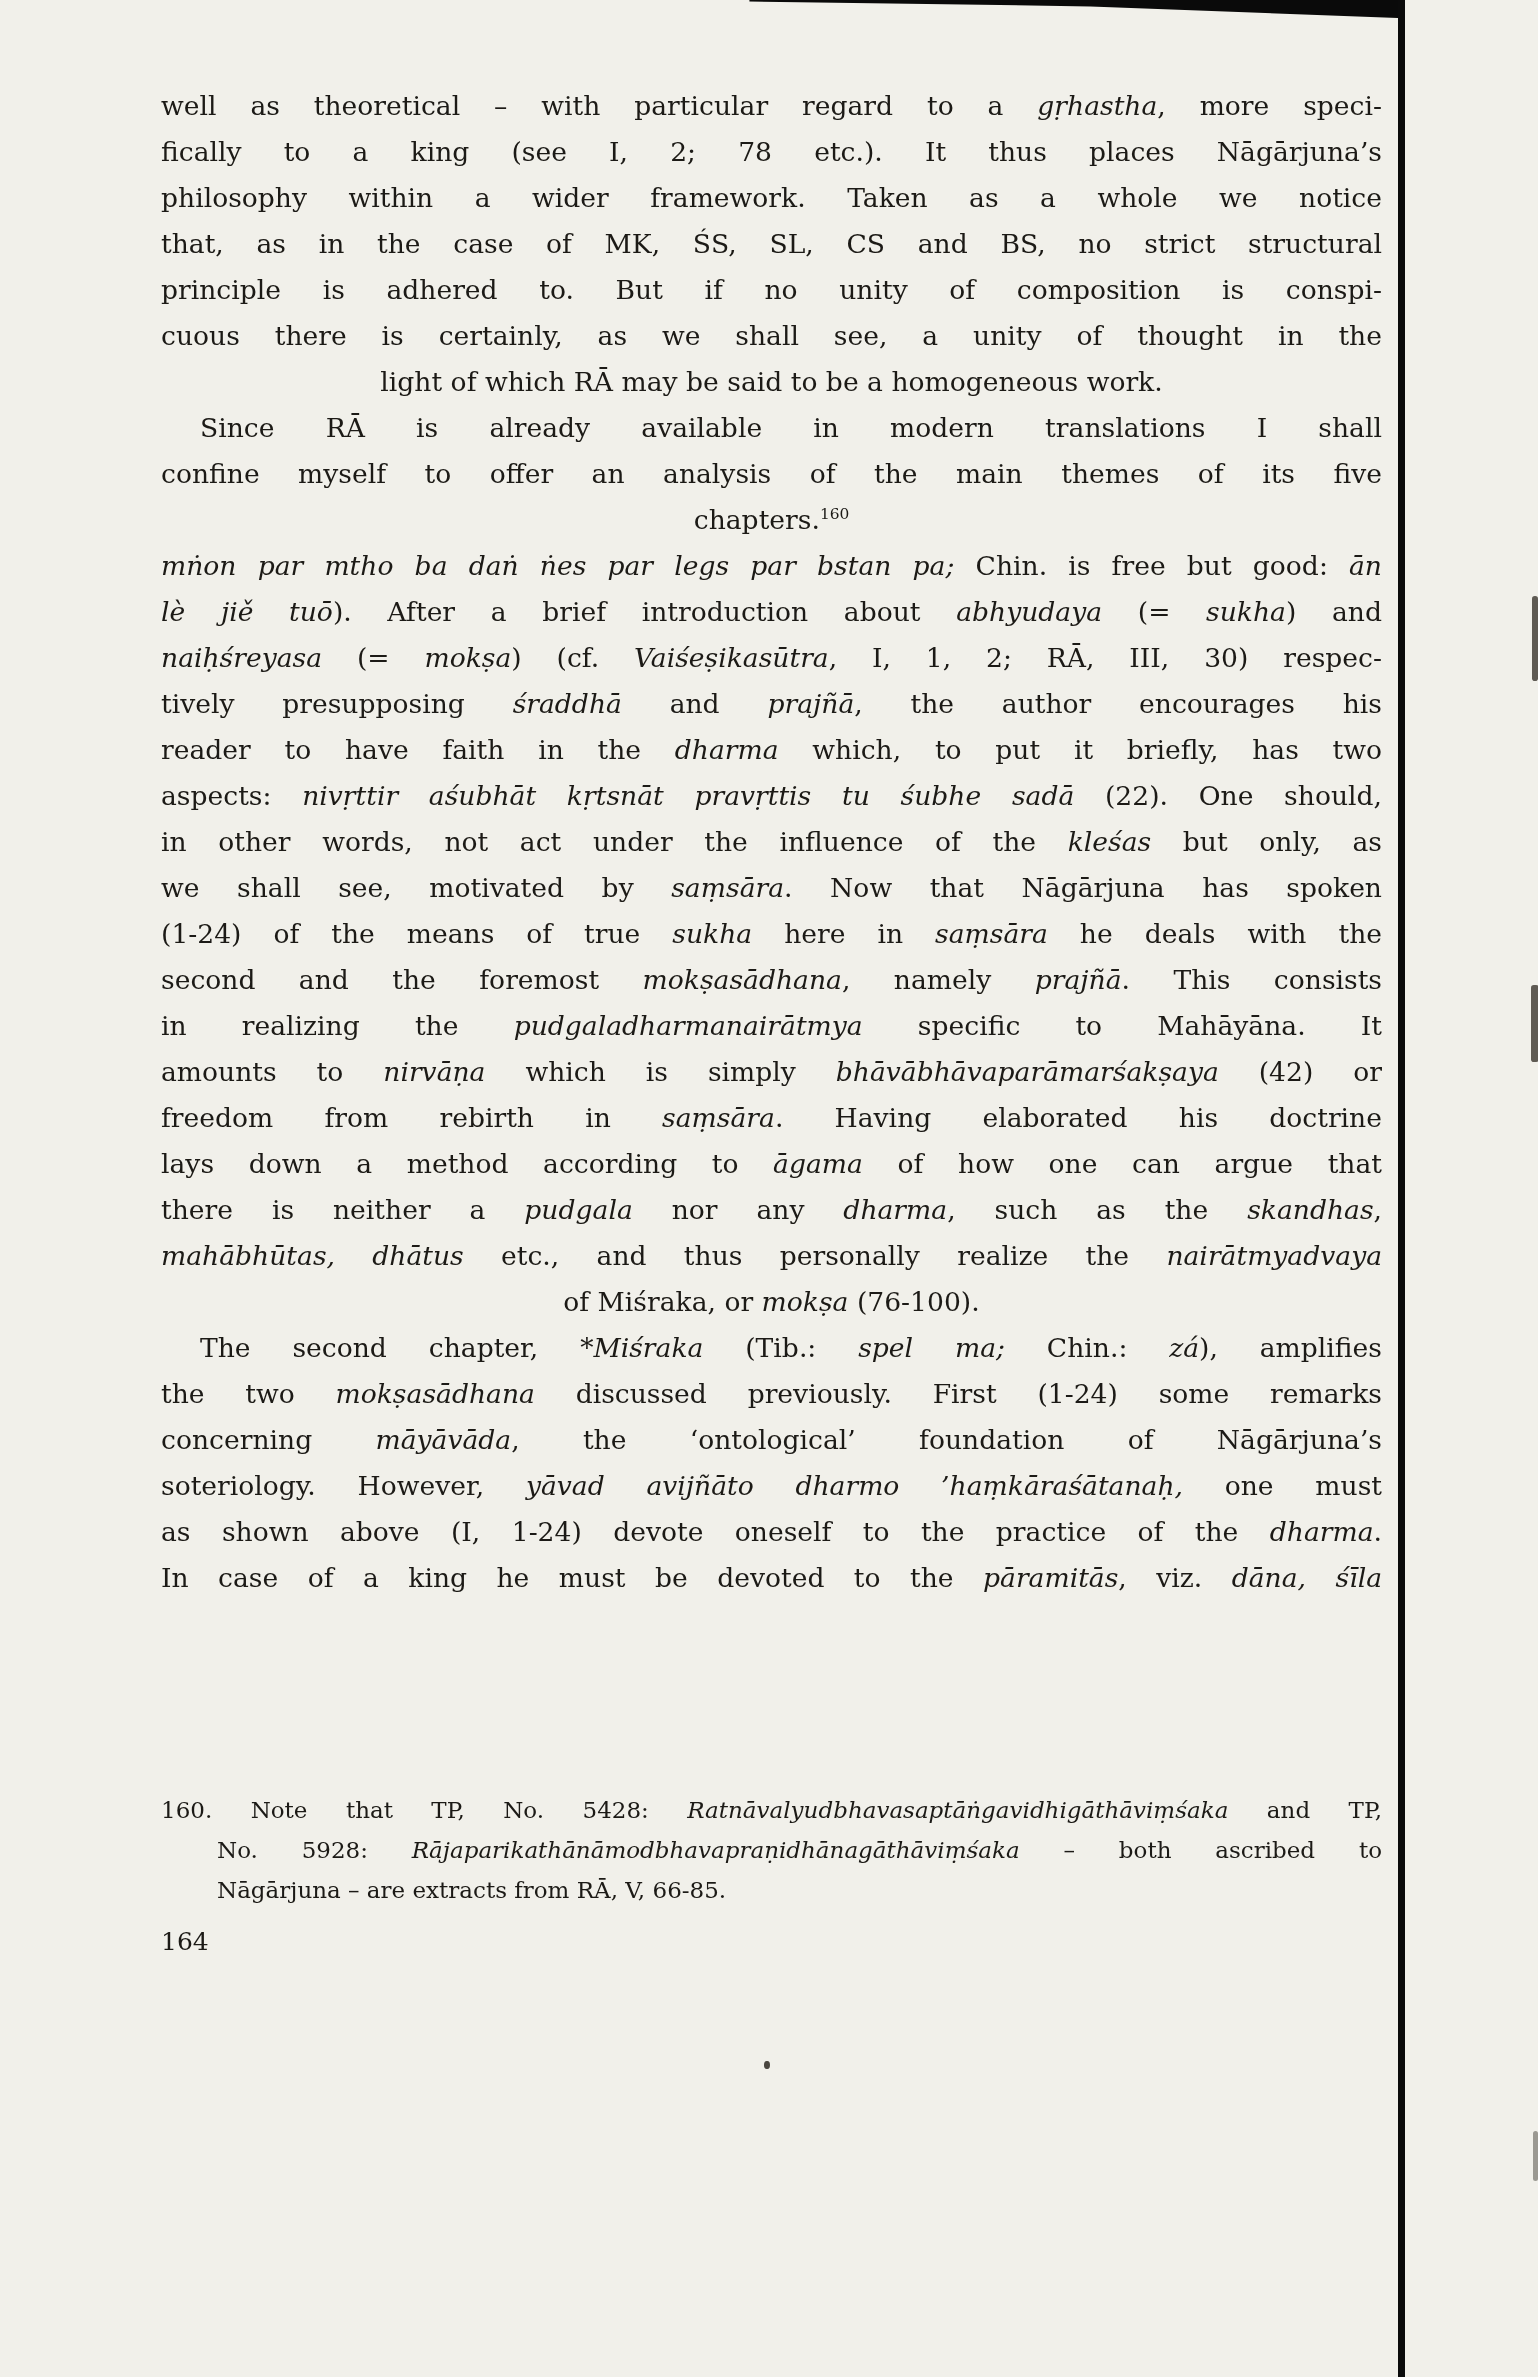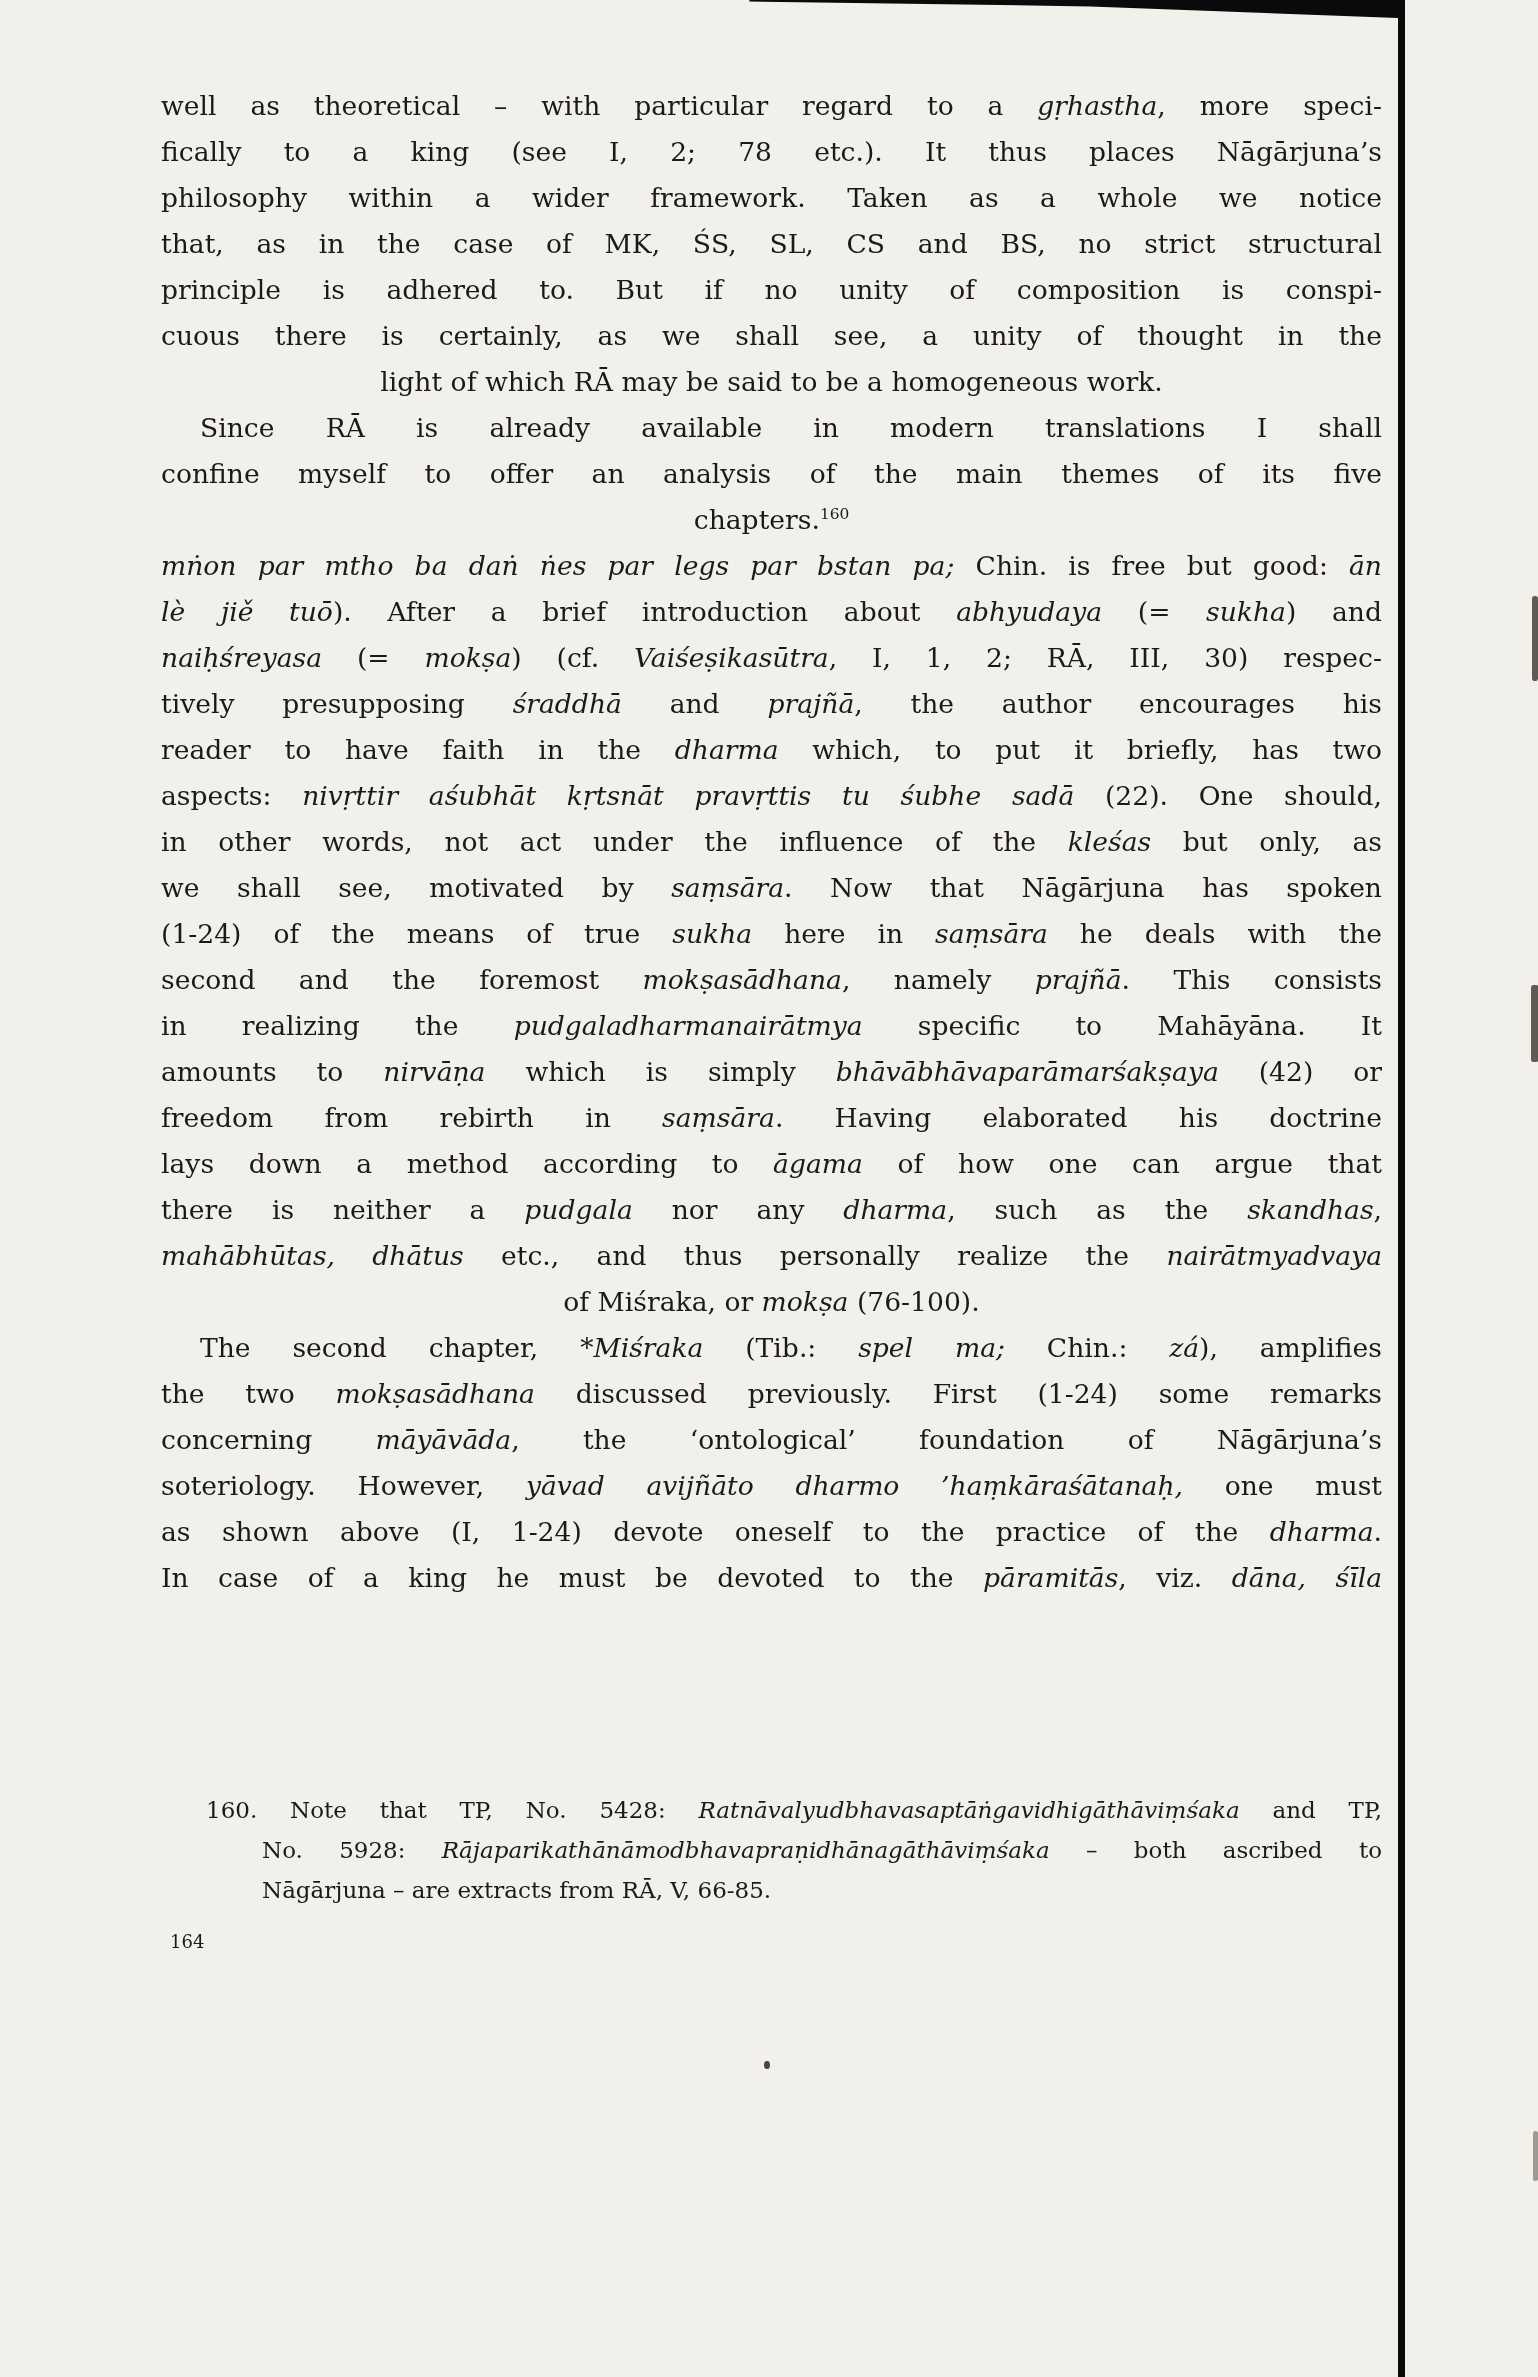--- a/index.html
+++ b/index.html
@@ -42,34 +42,33 @@
     left: 161px;
     top: 1790px;
     width: 1221px;
   }
   .fline {
     font-size: 23px;
     line-height: 40px;
     height: 40px;
     overflow: hidden;
     text-align: left;
-    margin-left: 45px;
   }
   .fline.just {
     text-align: justify;
     text-align-last: justify;
     text-justify: inter-word;
   }
   .fline.hang { padding-left: 56px; }
 
   .page-number {
     position: absolute;
-    left: 170px;
+    left: 161px;
     top: 1924px;
-    font-size: 18px;
+    font-size: 25px;
     line-height: 35px;
   }
 
   .right-line {
     position: absolute;
     left: 1398px;
     top: 0;
     width: 7px;
     height: 2377px;
     background: #0b0b0b;

